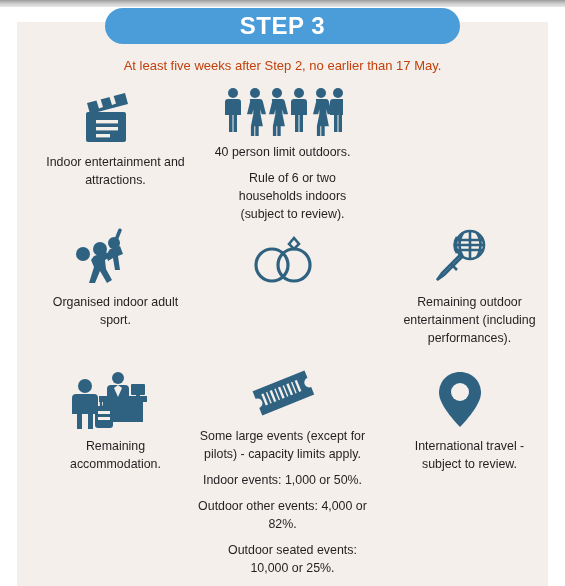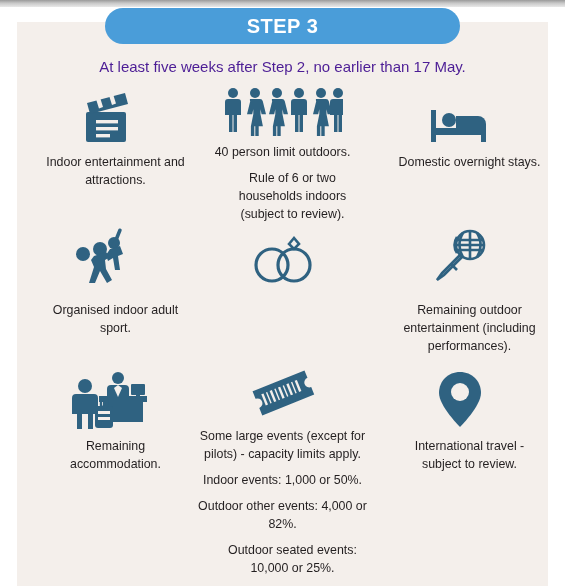--- a/index.html
+++ b/index.html
@@ -41,53 +41,53 @@
     width: 355px;
     height: 36px;
     background: #4a9dd9;
     border-radius: 18px;
     display: flex;
     align-items: center;
     justify-content: center;
   }
   #step-banner .title {
     color: #ffffff;
-    font-size: 20px;
+    font-size: 24px;
     font-weight: bold;
     letter-spacing: 0.5px;
     line-height: 1;
   }
   #subtitle {
     position: absolute;
     left: 0; top: 36px;
     width: 531px;
     text-align: center;
-    font-size: 15px;
-    color: #4c1d95;
+    font-size: 13px;
+    color: #c2410c;
   }
 
   
   #grid {
     position: absolute;
     left: 0;
     top: 62px;
     width: 531px;
     display: flex;
     flex-wrap: wrap;
   }
   .cell {
     width: 177px;
     box-sizing: border-box;
     display: flex;
     flex-direction: column;
     align-items: center;
     padding: 0 4px;
   }
   .row1 .cell { height: 140px; }
-  .row2 .cell { height: 140px; gap: 8px; }
+  .row2 .cell { height: 140px; }
   .row3 .cell { height: 190px; }
   .rowwrap { display: flex; width: 531px; }
 
   .icon-box {
     height: 62px;
     display: flex;
     align-items: flex-end;
     justify-content: center;
     margin-bottom: 8px;
   }
@@ -164,36 +164,20 @@
               <path d="M110 13 h10 a3 3 0 0 1 3 3 v13 h-4 v17 h-3.5 v-17 h-1 v17 H111 V29 H107 V16 a3 3 0 0 1 3 -3 z"></path>
             </g>
           </svg>
         </div>
         <div class="caption">
           <p>40 person limit outdoors.</p>
           <p>Rule of 6 or two households indoors (subject to review).</p>
         </div>
       </div>
 
-      <div class="cell">
-        <div class="icon-box">
-          <svg width="70" height="44" viewBox="0 0 70 44">
-            <g fill="#2f6281">
-              <rect x="6" y="8" width="5" height="32"></rect>
-              <circle cx="24" cy="18" r="7"></circle>
-              <path d="M31 14 h22 a8 8 0 0 1 8 8 v4 H31 Z"></path>
-              <rect x="6" y="26" width="55" height="7"></rect>
-              <rect x="56" y="26" width="5" height="14"></rect>
-            </g>
-          </svg>
-        </div>
-        <div class="caption">
-          <p>Domestic overnight stays.</p>
-        </div>
-      </div>
     </div>
 
     <div class="rowwrap row2">
 
       <div class="cell">
         <div class="icon-box">
           <svg width="64" height="60" viewBox="0 0 64 60">
             <g fill="#2f6281">
 
               <circle cx="9" cy="28" r="7"></circle>

